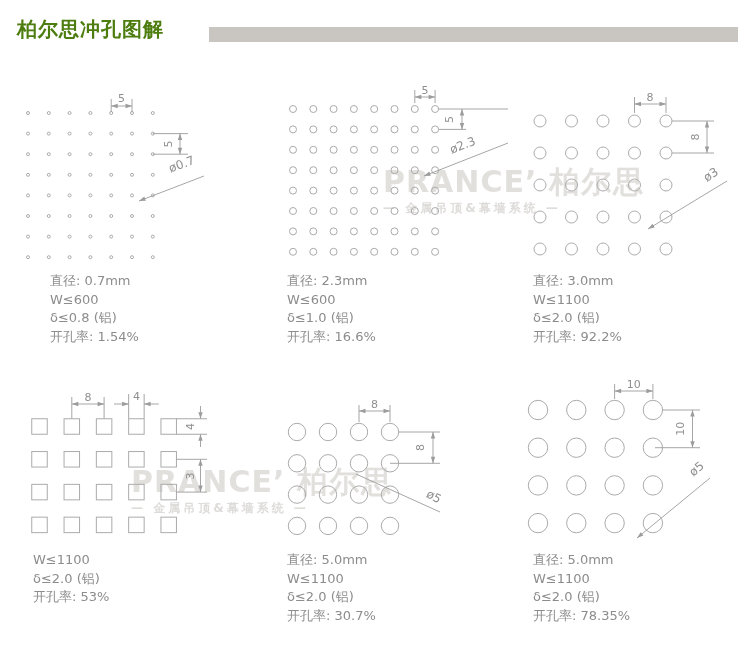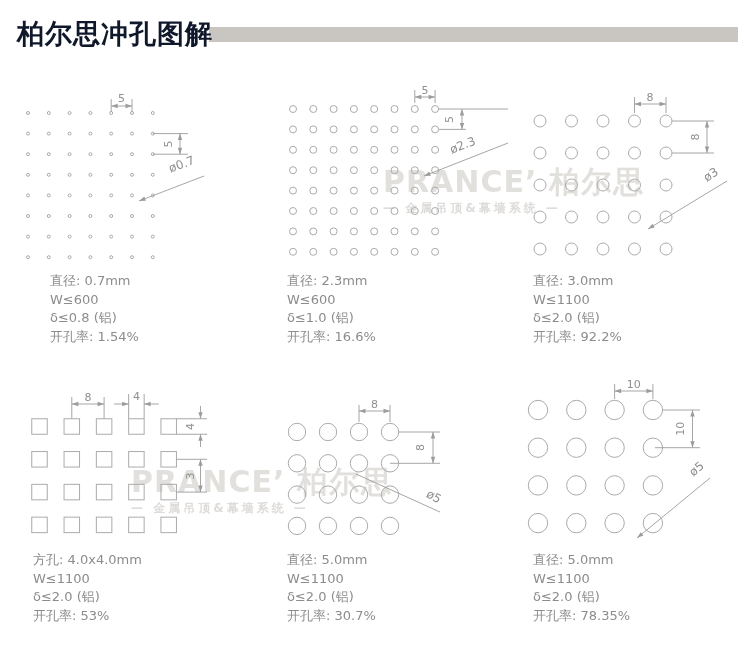--- a/index.html
+++ b/index.html
@@ -1,19 +1,19 @@
 <!DOCTYPE html>
 <html><head>
 <meta charset="utf-8">
 <style>
   html,body{margin:0;padding:0;background:#fff;}
   #page{position:relative;width:750px;height:652px;background:#ffffff;overflow:hidden;
         font-family:"DejaVu Sans","Liberation Sans",sans-serif;}
-  .title{position:absolute;left:17px;top:16px;font-size:27px;font-weight:bold;
-         color:#0f172a;letter-spacing:1px;z-index:3;}
+  .title{position:absolute;left:17px;top:16px;font-size:20px;font-weight:bold;
+         color:#4d7c0f;letter-spacing:1px;z-index:3;}
   .hrule{position:absolute;left:209px;top:27px;width:529px;height:15px;background:#c9c6c1;z-index:1;}
   svg#diagram{position:absolute;left:0;top:0;z-index:2;}
   .wm{position:absolute;z-index:1;color:#e2e0dd;white-space:nowrap;}
   .wm-brand{font-size:30px;font-weight:bold;letter-spacing:1px;line-height:28px;}
   .wm-cn{font-size:30px;font-weight:bold;margin-left:12px;letter-spacing:2px;font-family:Liberation Mono, monospace;}
   .wm-tag{font-size:12px;font-weight:bold;letter-spacing:3px;margin-top:2px;color:#dedcd9;}
   .specs{position:absolute;z-index:3;font-size:13px;line-height:18.5px;color:#8c8c8c;white-space:nowrap;}
 </style>
 </head>
 <body>
@@ -356,21 +356,20 @@
     <div>δ≤1.0 (铝)</div>
     <div>开孔率: 16.6%</div>
   </div>
   <div class="specs" style="left:533px;top:272px">
     <div>直径: 3.0mm</div>
     <div>W≤1100</div>
     <div>δ≤2.0 (铝)</div>
     <div>开孔率: 92.2%</div>
   </div>
   <div class="specs" style="left:33px;top:551px">
-    <div>方孔: 4.0x4.0mm</div>
     <div>W≤1100</div>
     <div>δ≤2.0 (铝)</div>
     <div>开孔率: 53%</div>
   </div>
   <div class="specs" style="left:287px;top:551px">
     <div>直径: 5.0mm</div>
     <div>W≤1100</div>
     <div>δ≤2.0 (铝)</div>
     <div>开孔率: 30.7%</div>
   </div>

